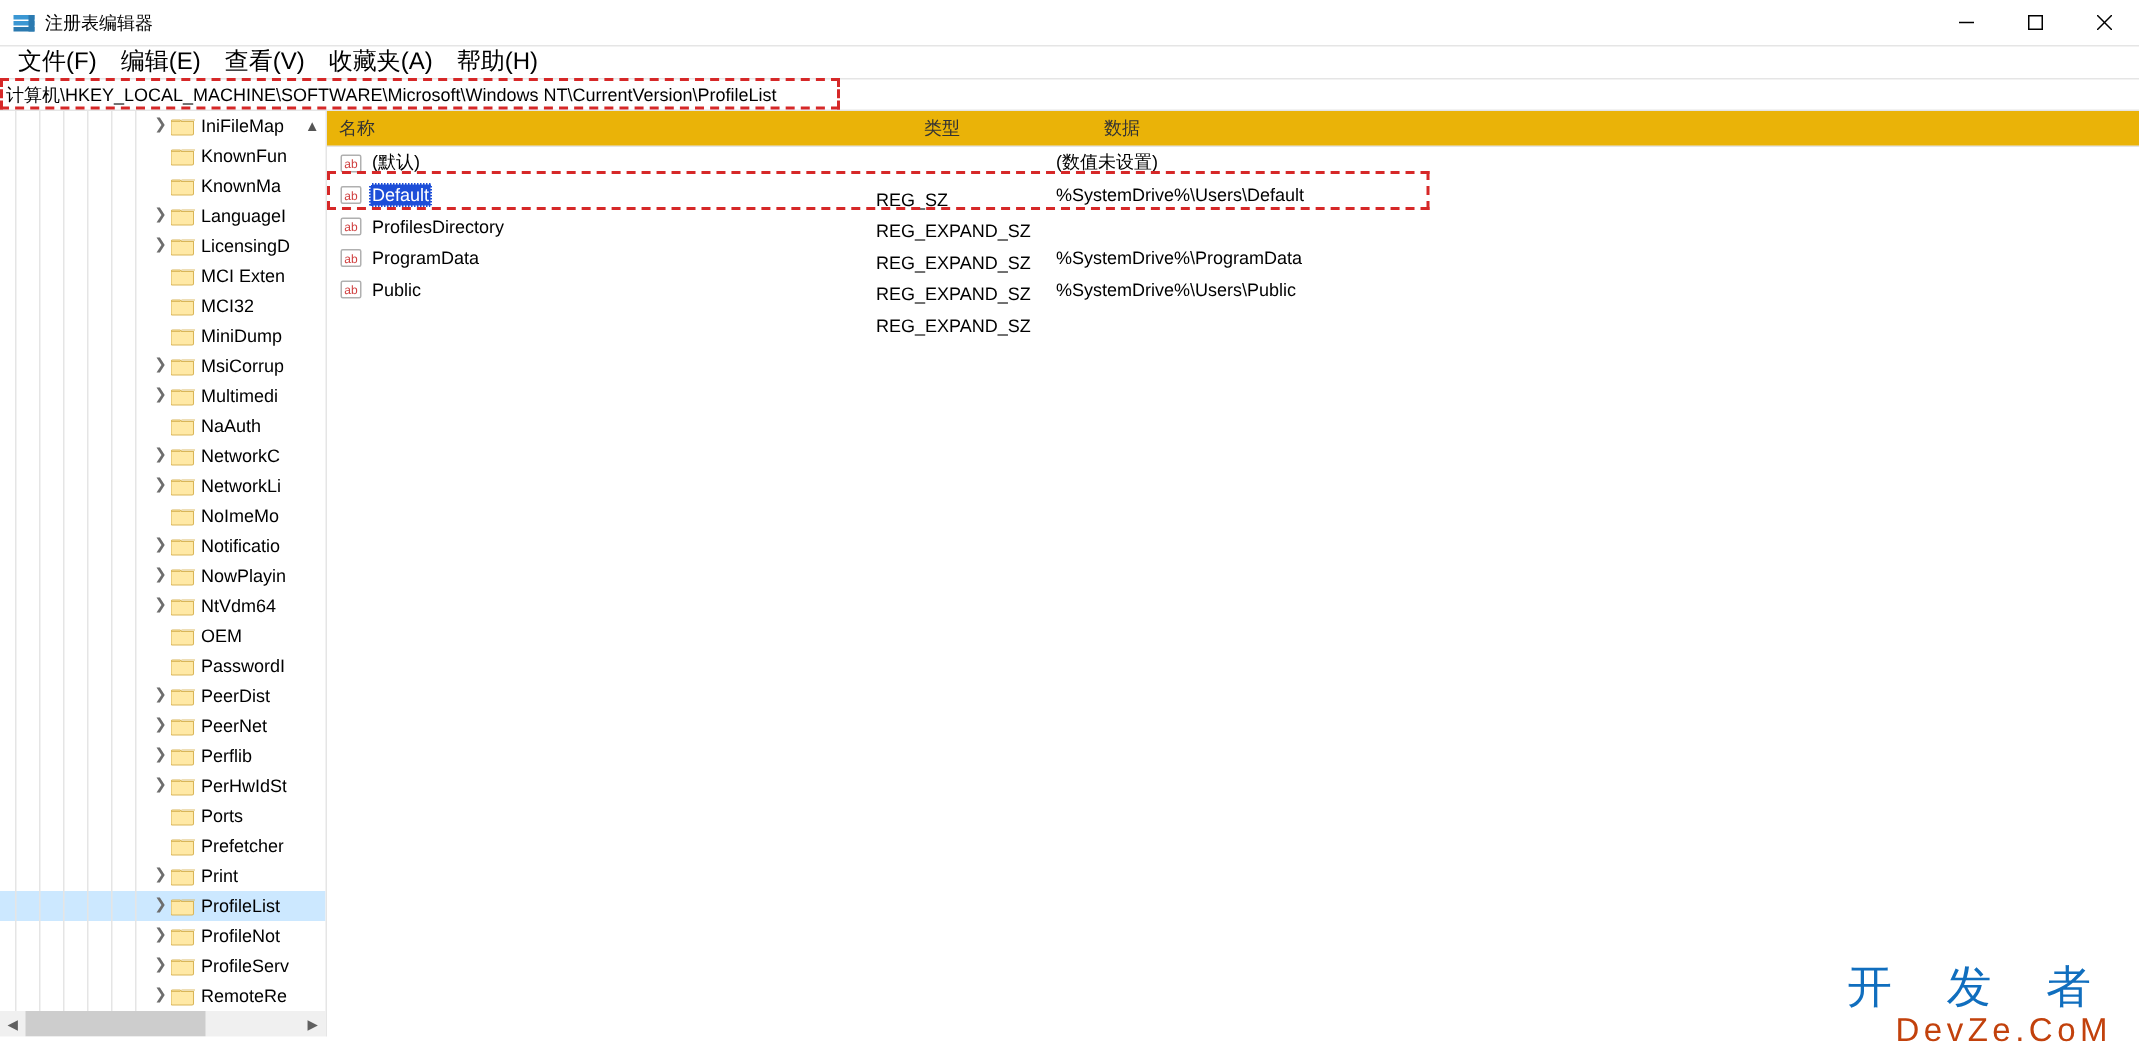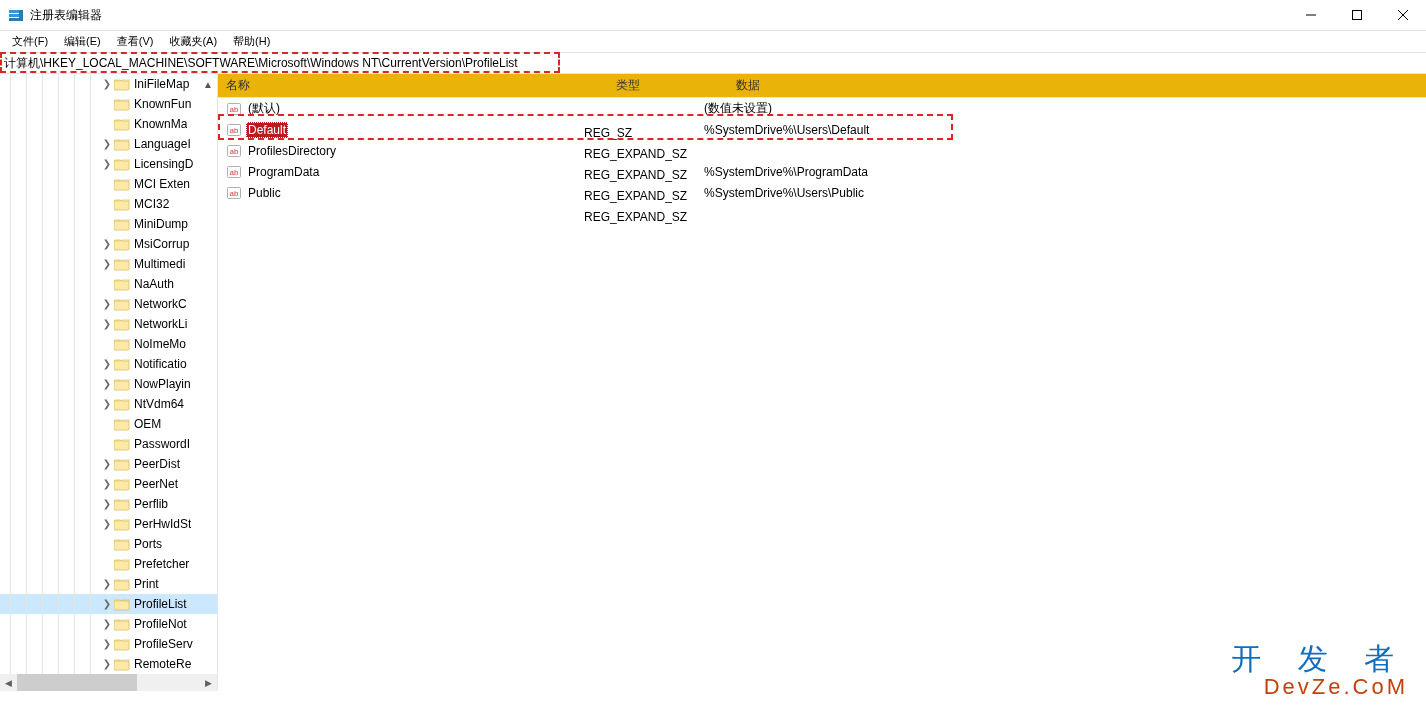--- a/index.html
+++ b/index.html
@@ -7,21 +7,21 @@
 
   
   .titlebar { height: 30px; display: flex; align-items: center; padding-left: 8px; background: #fff; }
   .titlebar .app-icon { width: 16px; height: 16px; margin-right: 6px; display:flex;align-items:center;justify-content:center;}
   .titlebar .title { font-size: 12px; color: #000; }
   .win-controls { margin-left: auto; display: flex; height: 30px; }
   .win-btn { width: 46px; height: 30px; display: flex; align-items: center; justify-content: center; font-size: 10px; cursor: default; }
 
   
   .menubar { height: 22px; display: flex; align-items: center; padding: 0 4px; border-top: 1px solid #e5e5e5; background:#fff;}
-  .menu-item { font-size: 11px; padding: 2px 8px; cursor: default; text-align: center; }
+  .menu-item { font-size: 16px; padding: 2px 8px; cursor: default; text-align: center; }
 
   
   .addressbar-wrap { position: relative; height: 22px; border-top: 1px solid #e5e5e5; border-bottom: 1px solid #e5e5e5; background: #fff; display:flex;align-items:center;}
   .addressbar { font-size: 12px; padding-left: 4px; color: #000; white-space: nowrap; }
   .hl-red { position: absolute; border: 2px dashed #d62828; pointer-events: none; }
 
   
   .main { display: flex; height: calc(708px - 30px - 22px - 22px - 17px); }
   .tree-pane { width: 218px; border-right: 1px solid #e5e5e5; overflow: hidden; position: relative; }
   .tree-inner { height: 100%; overflow: hidden; }
@@ -45,21 +45,21 @@
   .col-name  { width: 390px; }
   .col-type  { width: 120px; font-family: Liberation Mono, monospace; }
   .col-data  { flex: 1; }
   .list-body { flex: 1; }
   .list-row { display: flex; align-items: center; height: 21px; font-size: 12px; cursor: default; }
   .list-row .val-icon { width: 16px; height: 16px; margin-left: 8px; margin-right: 4px; display:inline-flex;align-items:center;justify-content:center;}
   .list-row .cell-name { width: 366px; display:flex; align-items:center; }
   .list-row .cell-name .txt { padding: 1px 2px; }
   .list-row .cell-type { width: 120px; margin-top: 48px; }
   .list-row .cell-data { flex: 1; }
-  .list-row.selected .txt { background: #b91c1c; color: #fff; border:1px dotted #fff; padding:0 1px;}
+  .list-row.selected .txt { background: #1d4ed8; color: #fff; border:1px dotted #fff; padding:0 1px;}
 
   
   .watermark { position: absolute; right: 18px; bottom: 10px; text-align: right; font-family: Arial, sans-serif; line-height:1.05;}
   .watermark .l1 { color:#106ebe; font-size:30px; letter-spacing:14px; font-weight:400;}
   .watermark .l2 { color:#c2410c; font-size:22px; letter-spacing:3px; font-weight:400;}
 
 </style>
 </head>
 <body>
 

